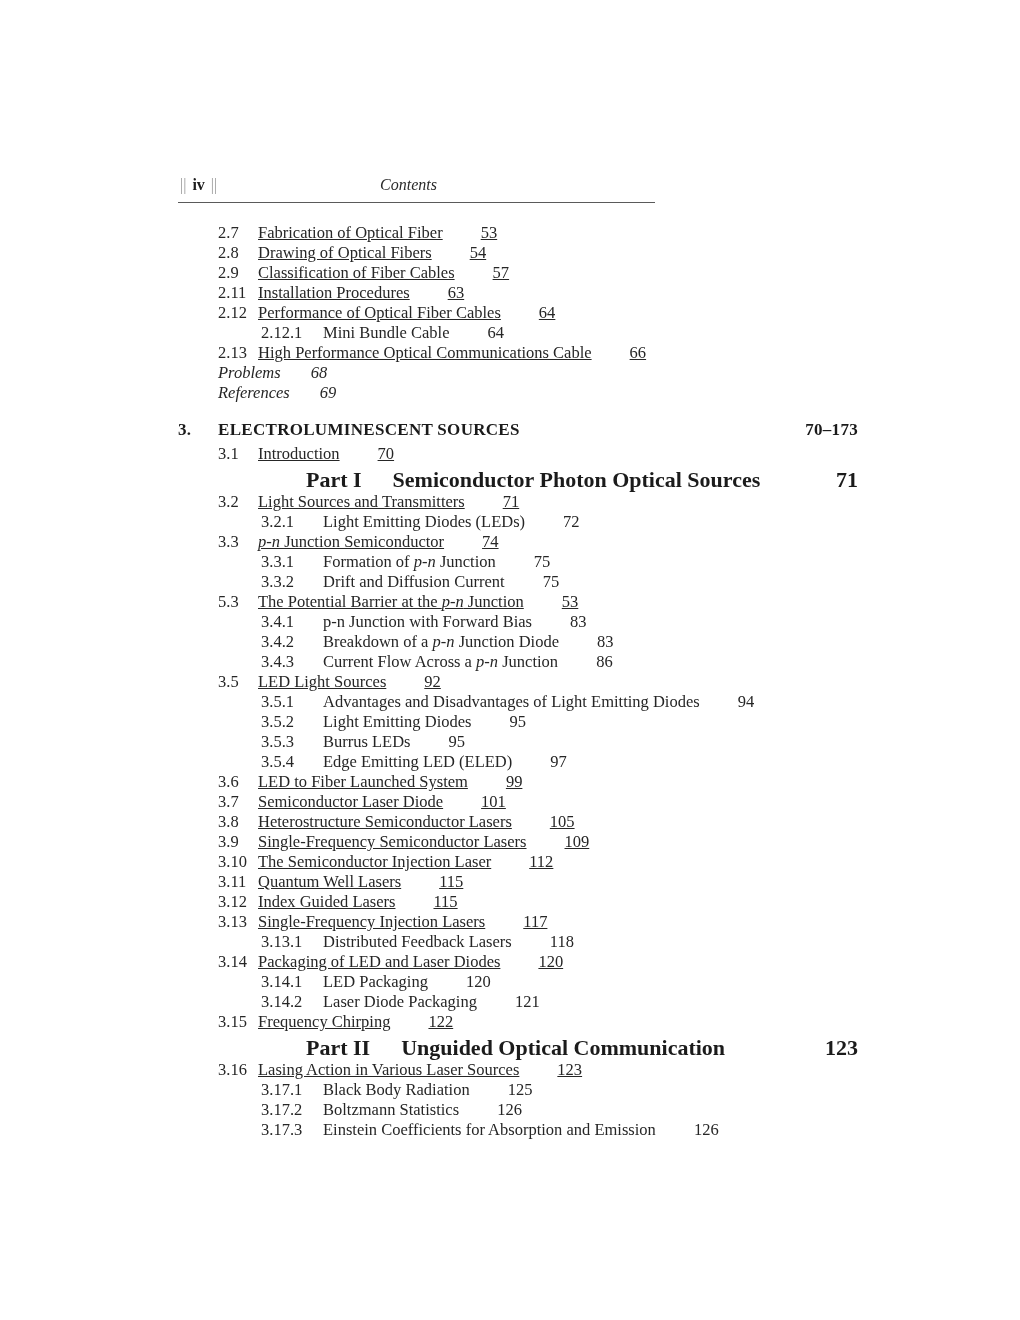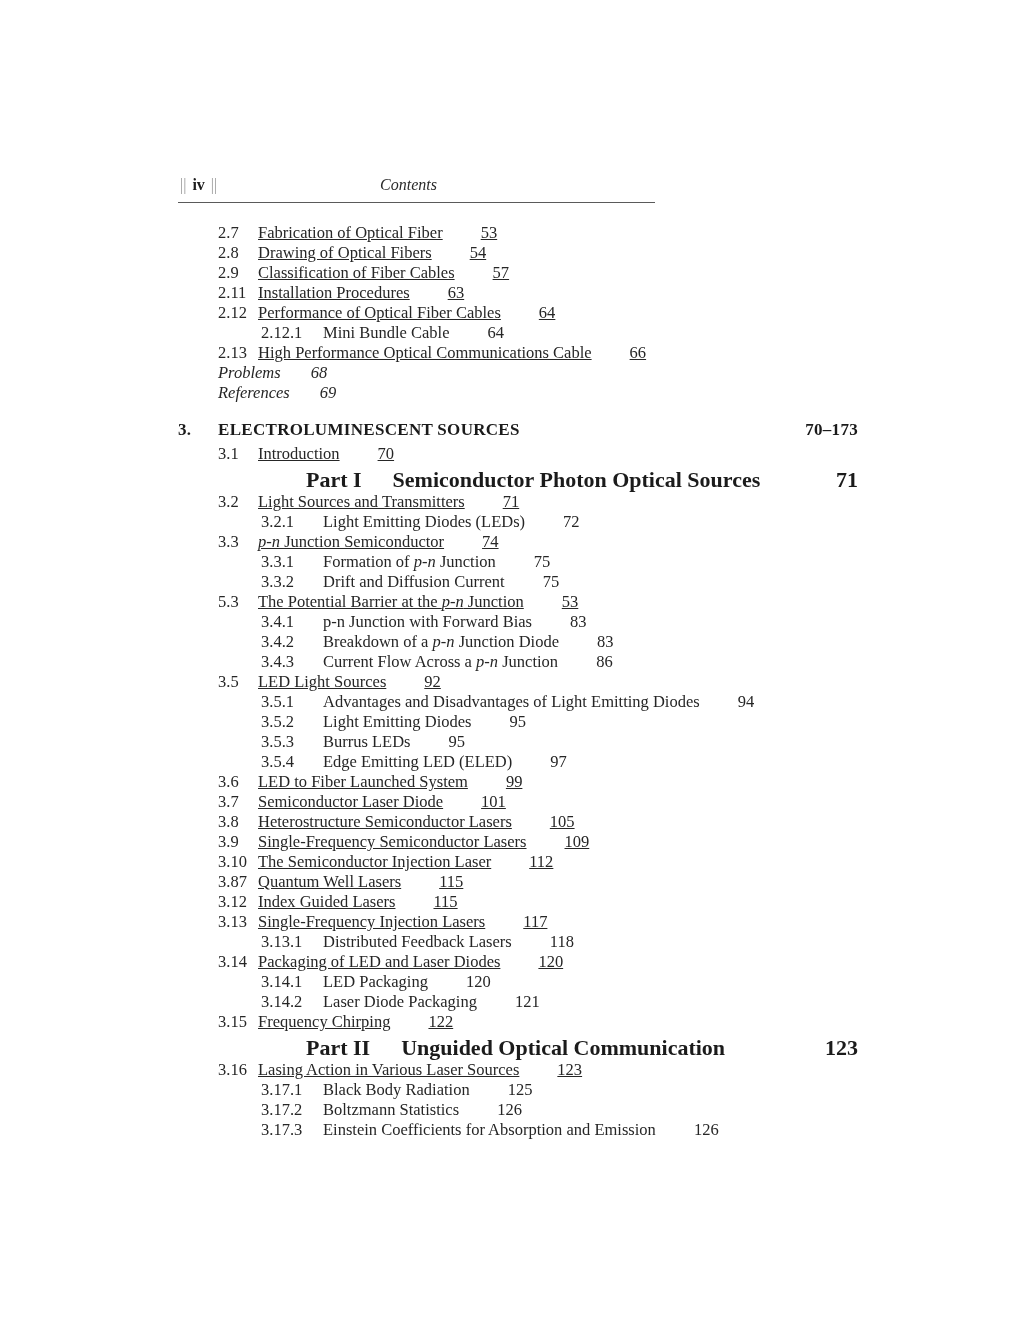--- a/index.html
+++ b/index.html
@@ -155,21 +155,21 @@
       <div class="row item"><span class="num">3.5</span><span class="title">LED Light Sources</span><span class="pg">92</span></div>
       <div class="row sub"><span class="num">3.5.1</span><span class="title">Advantages and Disadvantages of Light Emitting Diodes</span><span class="pg">94</span></div>
       <div class="row sub"><span class="num">3.5.2</span><span class="title">Light Emitting Diodes</span><span class="pg">95</span></div>
       <div class="row sub"><span class="num">3.5.3</span><span class="title">Burrus LEDs</span><span class="pg">95</span></div>
       <div class="row sub"><span class="num">3.5.4</span><span class="title">Edge Emitting LED (ELED)</span><span class="pg">97</span></div>
       <div class="row item"><span class="num">3.6</span><span class="title">LED to Fiber Launched System</span><span class="pg">99</span></div>
       <div class="row item"><span class="num">3.7</span><span class="title">Semiconductor Laser Diode</span><span class="pg">101</span></div>
       <div class="row item"><span class="num">3.8</span><span class="title">Heterostructure Semiconductor Lasers</span><span class="pg">105</span></div>
       <div class="row item"><span class="num">3.9</span><span class="title">Single-Frequency Semiconductor Lasers</span><span class="pg">109</span></div>
       <div class="row item"><span class="num">3.10</span><span class="title">The Semiconductor Injection Laser</span><span class="pg">112</span></div>
-      <div class="row item"><span class="num">3.87</span><span class="title">Quantum Well Lasers</span><span class="pg">115</span></div>
+      <div class="row item"><span class="num">3.11</span><span class="title">Quantum Well Lasers</span><span class="pg">115</span></div>
       <div class="row item"><span class="num">3.12</span><span class="title">Index Guided Lasers</span><span class="pg">115</span></div>
       <div class="row item"><span class="num">3.13</span><span class="title">Single-Frequency Injection Lasers</span><span class="pg">117</span></div>
       <div class="row sub"><span class="num">3.13.1</span><span class="title">Distributed Feedback Lasers</span><span class="pg">118</span></div>
       <div class="row item"><span class="num">3.14</span><span class="title">Packaging of LED and Laser Diodes</span><span class="pg">120</span></div>
       <div class="row sub"><span class="num">3.14.1</span><span class="title">LED Packaging</span><span class="pg">120</span></div>
       <div class="row sub"><span class="num">3.14.2</span><span class="title">Laser Diode Packaging</span><span class="pg">121</span></div>
       <div class="row item"><span class="num">3.15</span><span class="title">Frequency Chirping</span><span class="pg">122</span></div>
       <div class="row part">
         <span class="num">Part II</span>
         <span class="title">Unguided Optical Communication</span>

